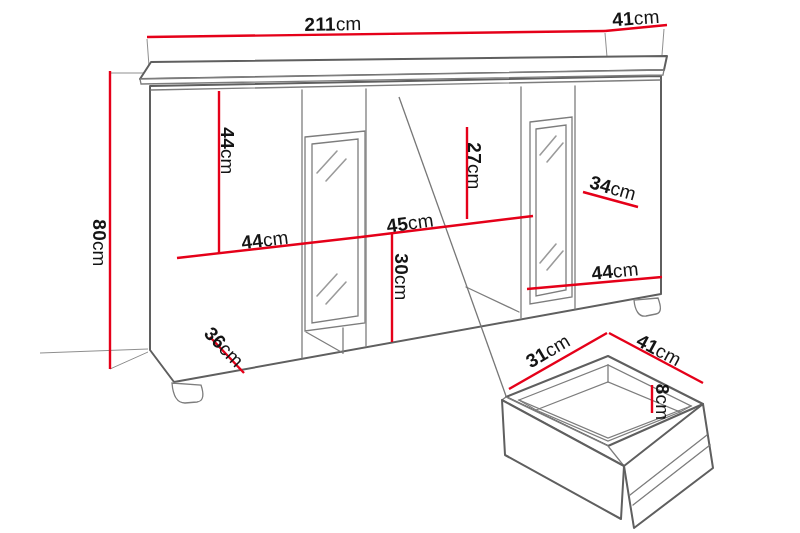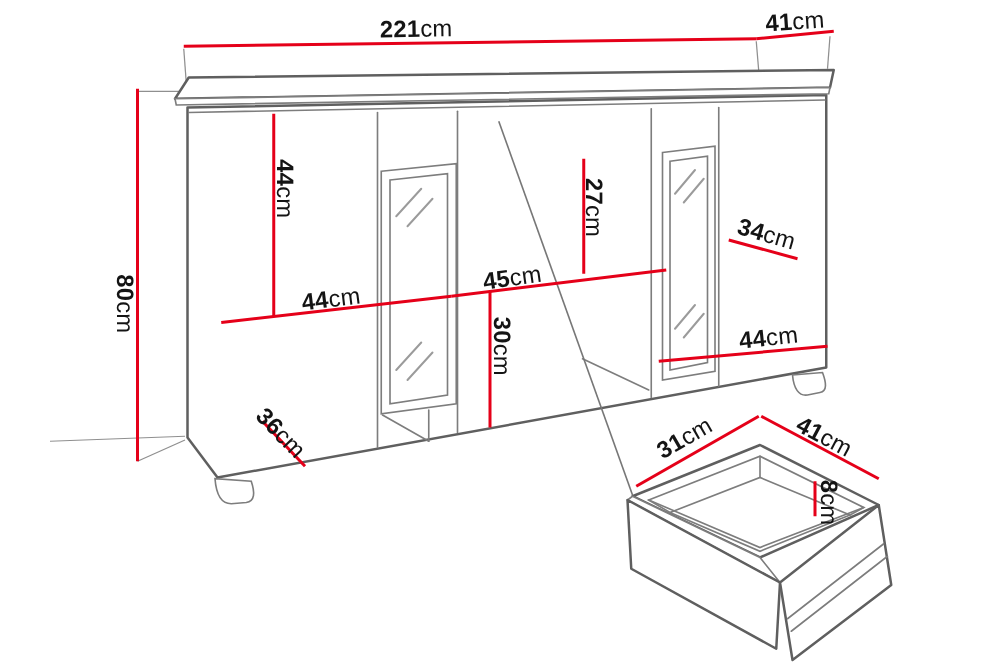--- a/index.html
+++ b/index.html
@@ -127,21 +127,21 @@
     <line class="red" x1="392" y1="233" x2="392" y2="342"></line>
     <line class="red" x1="583" y1="192" x2="638" y2="207"></line>
     <line class="red" x1="527" y1="289" x2="662" y2="277"></line>
     <line class="red" x1="210" y1="337" x2="244" y2="373"></line>
     <line class="red" x1="509" y1="389" x2="607" y2="333"></line>
     <line class="red" x1="609" y1="333" x2="703" y2="383"></line>
     <line class="red" x1="652" y1="385" x2="652" y2="413"></line>
   </g>
 </svg>
 
-  <div class="dim" style="left:333px;top:24px;--rot:-1deg"><span class="num">221</span><span class="unit">cm</span></div>
+  <div class="dim" style="left:333px;top:24px;--rot:-1deg"><span class="num">211</span><span class="unit">cm</span></div>
   <div class="dim" style="left:636px;top:18px;--rot:-4deg"><span class="num">41</span><span class="unit">cm</span></div>
   <div class="dim" style="left:99px;top:243px;--rot:90deg"><span class="num">80</span><span class="unit">cm</span></div>
   <div class="dim" style="left:227px;top:151px;--rot:90deg"><span class="num">44</span><span class="unit">cm</span></div>
   <div class="dim" style="left:265px;top:240px;--rot:-7deg"><span class="num">44</span><span class="unit">cm</span></div>
   <div class="dim" style="left:474px;top:166px;--rot:90deg"><span class="num">27</span><span class="unit">cm</span></div>
   <div class="dim" style="left:410px;top:223px;--rot:-8deg"><span class="num">45</span><span class="unit">cm</span></div>
   <div class="dim" style="left:401px;top:277px;--rot:90deg"><span class="num">30</span><span class="unit">cm</span></div>
   <div class="dim" style="left:613px;top:188px;--rot:16deg"><span class="num">34</span><span class="unit">cm</span></div>
   <div class="dim" style="left:615px;top:271px;--rot:-6deg"><span class="num">44</span><span class="unit">cm</span></div>
   <div class="dim" style="left:224px;top:347px;--rot:46deg"><span class="num">36</span><span class="unit">cm</span></div>

